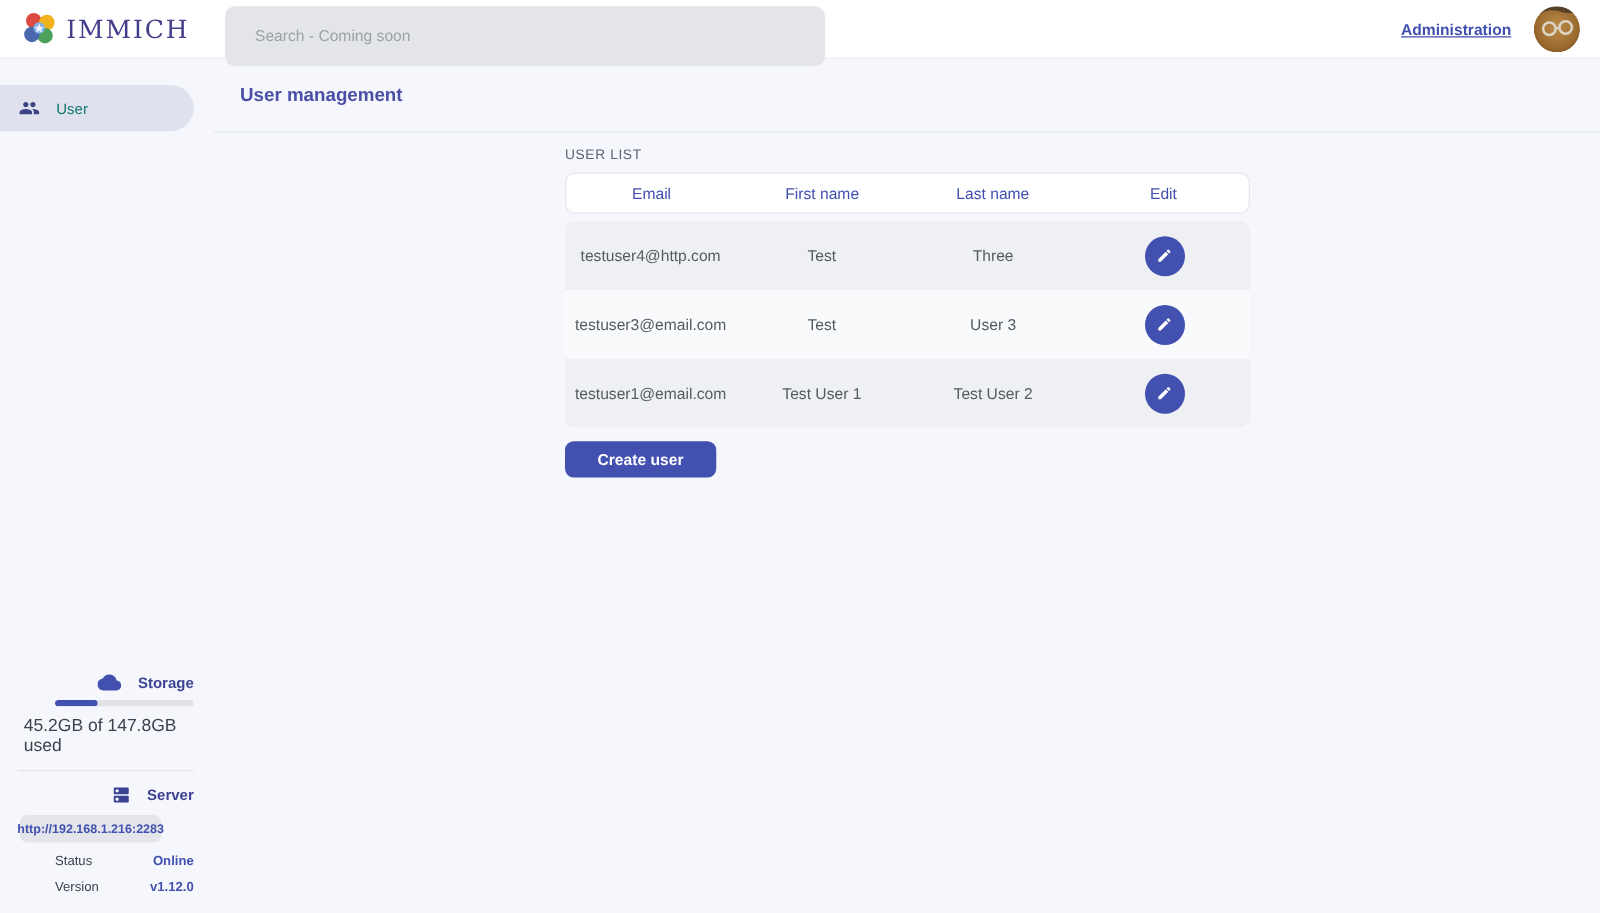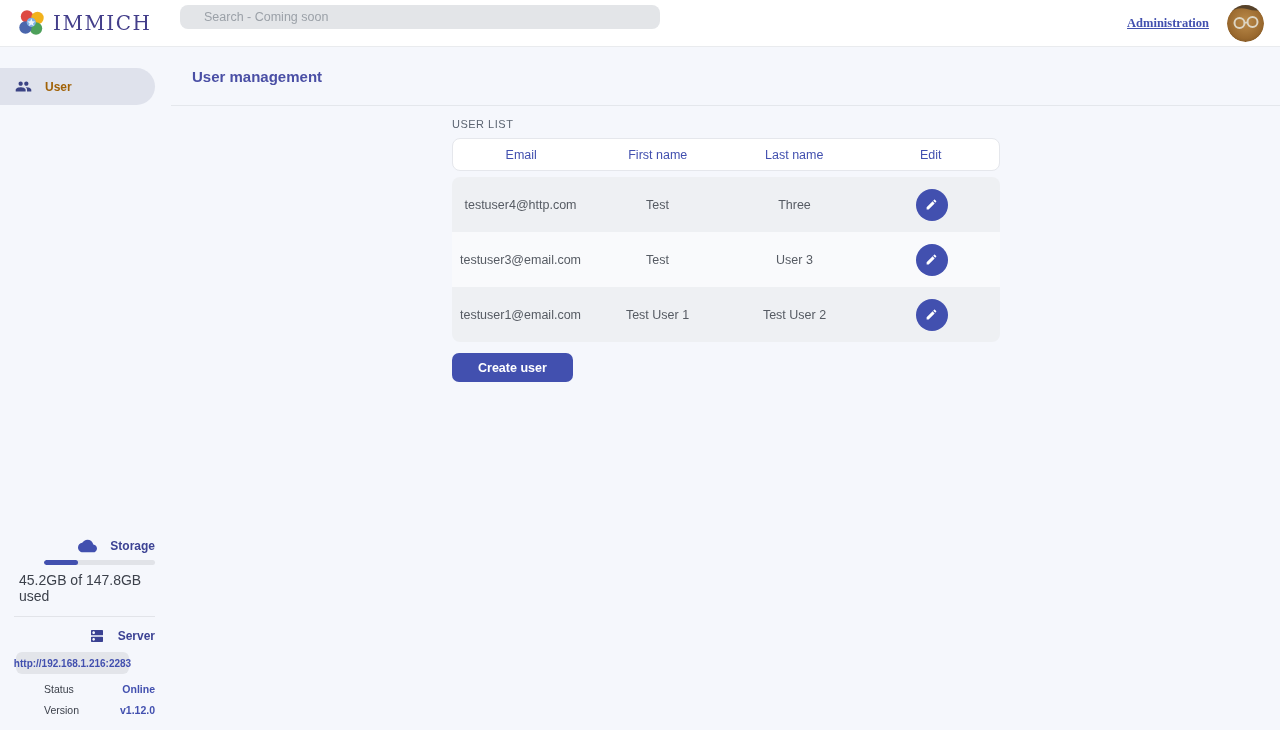--- a/index.html
+++ b/index.html
@@ -17,47 +17,47 @@
   }
   .logo {
     position:absolute; left:18px; top:9px;
     display:flex; align-items:center; gap:8px; cursor:pointer;
   }
   .logo-text {
     font-family:"DejaVu Serif", serif;
     font-size:20px; color:#433e8a; letter-spacing:1.5px;
   }
   .search-input {
-    position:absolute; left:180px; top:5px; width:480px; height:24px;
+    position:absolute; left:180px; top:5px; width:480px; height:48px;
     background:#e3e5e8; border:none; border-radius:8px;
     padding:0 24px; font-size:12.5px; color:#5f6368; outline:none;
     font-family:"Liberation Sans", sans-serif;
   }
   .search-input::placeholder { color:#9ba1a8; }
   .nav-right {
     position:absolute; right:16px; top:0; height:47px;
-    display:flex; align-items:center; gap:18px;font-family:Liberation Serif, serif;
+    display:flex; align-items:center; gap:18px;
   }
   .admin-link {
     color:#4250af; font-size:12.5px; font-weight:600;
     text-decoration:underline; cursor:pointer;
   }
   .avatar { width:37px; height:37px; border-radius:50%; overflow:hidden; cursor:pointer; }
 
   
   .sidebar {
     position:absolute; left:0; top:47px; width:155px; height:683px;
   }
   .sidebar-item {
     margin-top:21px; height:37px; background:#dfe2ec;
     border-radius:0 19px 19px 0;
     display:flex; align-items:center; padding-left:15px; gap:13px;
     cursor:pointer;
   }
-  .sidebar-item-label { font-size:12px; font-weight:700; color:#a16207; }
+  .sidebar-item-label { font-size:12px; font-weight:400; color:#0f766e; }
 
   .sidebar-bottom { position:absolute; bottom:0; left:0; width:155px; padding-bottom:14px; }
   .side-sec-row { display:flex; align-items:center; gap:13px; padding-left:14px;justify-content:flex-end; }
   .side-sec-title { font-size:12px; font-weight:700; color:#3d4394; }
   .progress-track {
     margin:7px 0 0 44px; width:111px; height:5px;
     background:#e1e3e8; border-radius:3px; overflow:hidden;
   }
   .progress-fill { height:100%; width:31%; background:#4250af; border-radius:3px; }
   .usage-text { margin:7px 0 0 19px; font-size:14px; color:#3c414b; }

